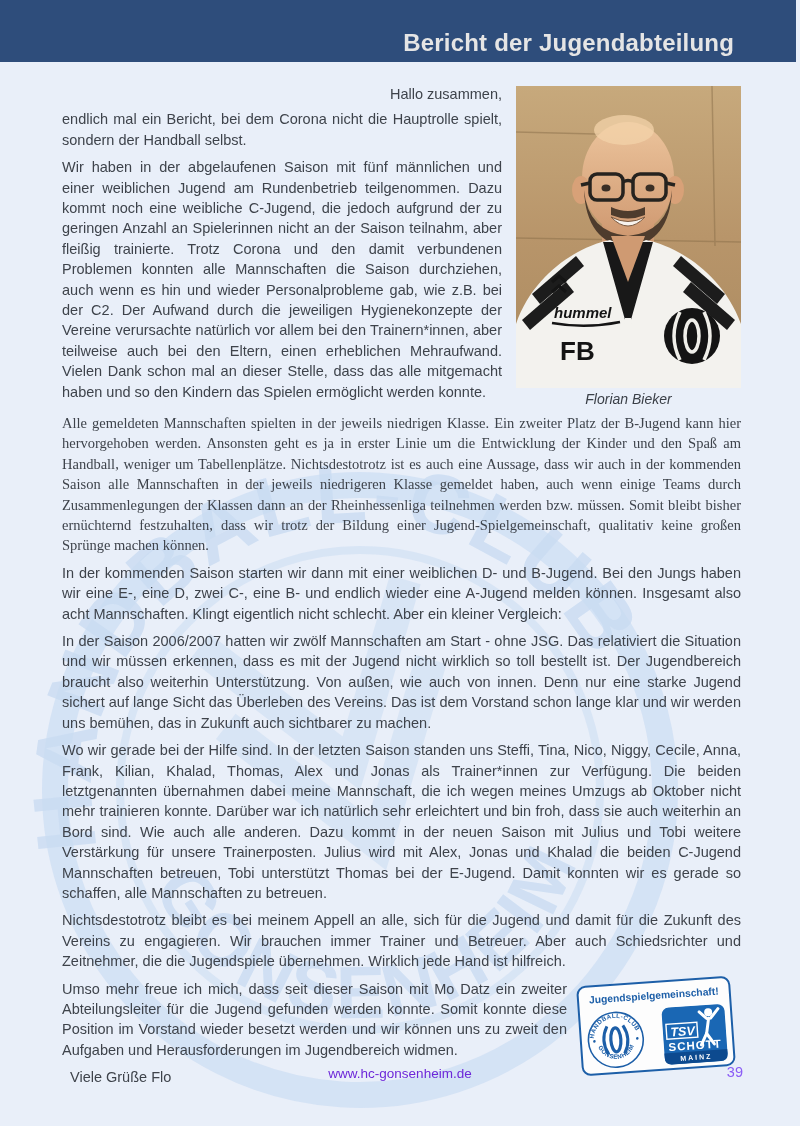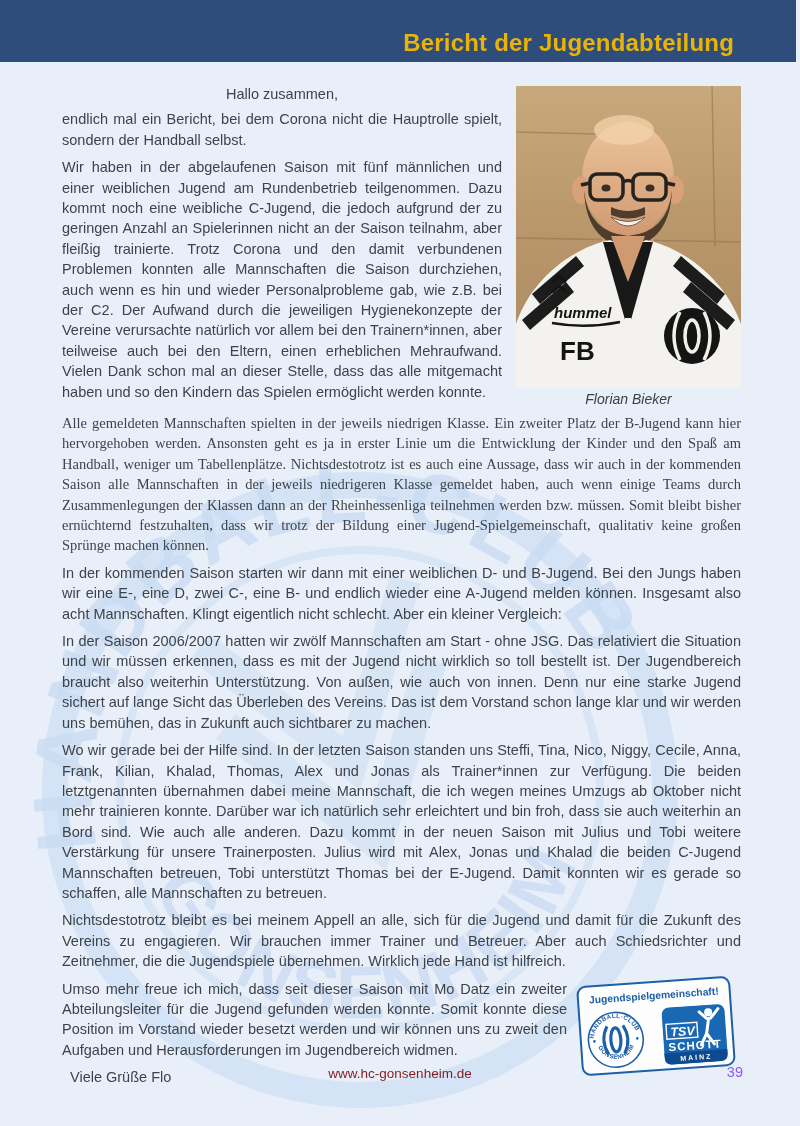--- a/index.html
+++ b/index.html
@@ -3,46 +3,46 @@
 <meta charset="utf-8">
 <style>
   html,body{margin:0;padding:0;}
   body{width:800px;height:1126px;font-family:"Liberation Sans",sans-serif;}
   .page{position:relative;width:800px;height:1126px;background:#e9eff9;overflow:hidden;}
 
   
   .hdr{position:absolute;top:0;left:0;width:796px;height:62px;background:#2e4d7b;
        display:flex;justify-content:flex-end;align-items:flex-end;box-sizing:border-box;
        padding:0 62px 5px 0;z-index:2;}
-  .hdr h1{margin:0;font-size:24px;font-weight:bold;color:#eab308;letter-spacing:.2px;}
+  .hdr h1{margin:0;font-size:24px;font-weight:bold;color:#e5e5e5;letter-spacing:.2px;}
 
   
   .wm{position:absolute;top:0;left:0;z-index:0;pointer-events:none;}
 
   
   .content{position:absolute;top:62px;left:0;right:0;z-index:1;padding:22px 59px 0 62px;}
   .para{font-size:14.5px;line-height:20.4px;color:#3e434b;text-align:justify;margin:0 0 7px 0;}
-  .greeting{text-align:center;margin-bottom:5px;}
+  .greeting{text-align:right;margin-bottom:5px;}
   .clear-para{clear:both;font-family:Liberation Serif, serif;}
   .signoff{text-align:left;margin-top:3px;margin-left:8px;}
 
   .photo-figure{float:right;width:225px;margin:2px 0 6px 14px;}
   .photo-figure svg{display:block;}
   .caption{font-style:italic;font-size:14px;color:#3a3f47;text-align:center;margin-top:3px;}
 
   
   .badge-wrap{float:right;width:162px;height:98px;margin:2px 0 0 12px;}
   .badge{transform:rotate(-4deg);background:#fdfdfd;border:2px solid #1d5fa8;border-radius:9px;
          width:154px;box-sizing:border-box;padding:3px 3px 2px;}
   .badge-title{color:#1d5fa8;font-size:10.3px;font-weight:bold;text-align:center;white-space:nowrap;}
   .badge-logos{display:flex;justify-content:space-between;align-items:center;padding:2px 2px 1px;}
 
   
   .footer-url{position:absolute;left:0;right:0;top:1066px;text-align:center;
-              font-size:13.5px;color:#7f1d1d;z-index:1;}
+              font-size:13.5px;color:#6d28d9;z-index:1;}
   .page-num{position:absolute;right:57px;top:1064px;font-size:14.5px;color:#8b5cf6;z-index:1;}
 </style>
 </head>
 <body>
 
 <div class="page">
 
   <svg class="wm" width="800" height="1126" viewBox="0 0 800 1126">
     <g transform="rotate(-18 360 790)">
       <circle cx="360" cy="790" r="305" fill="none" stroke="#cadcf2" stroke-width="26" opacity="0.65"></circle>

